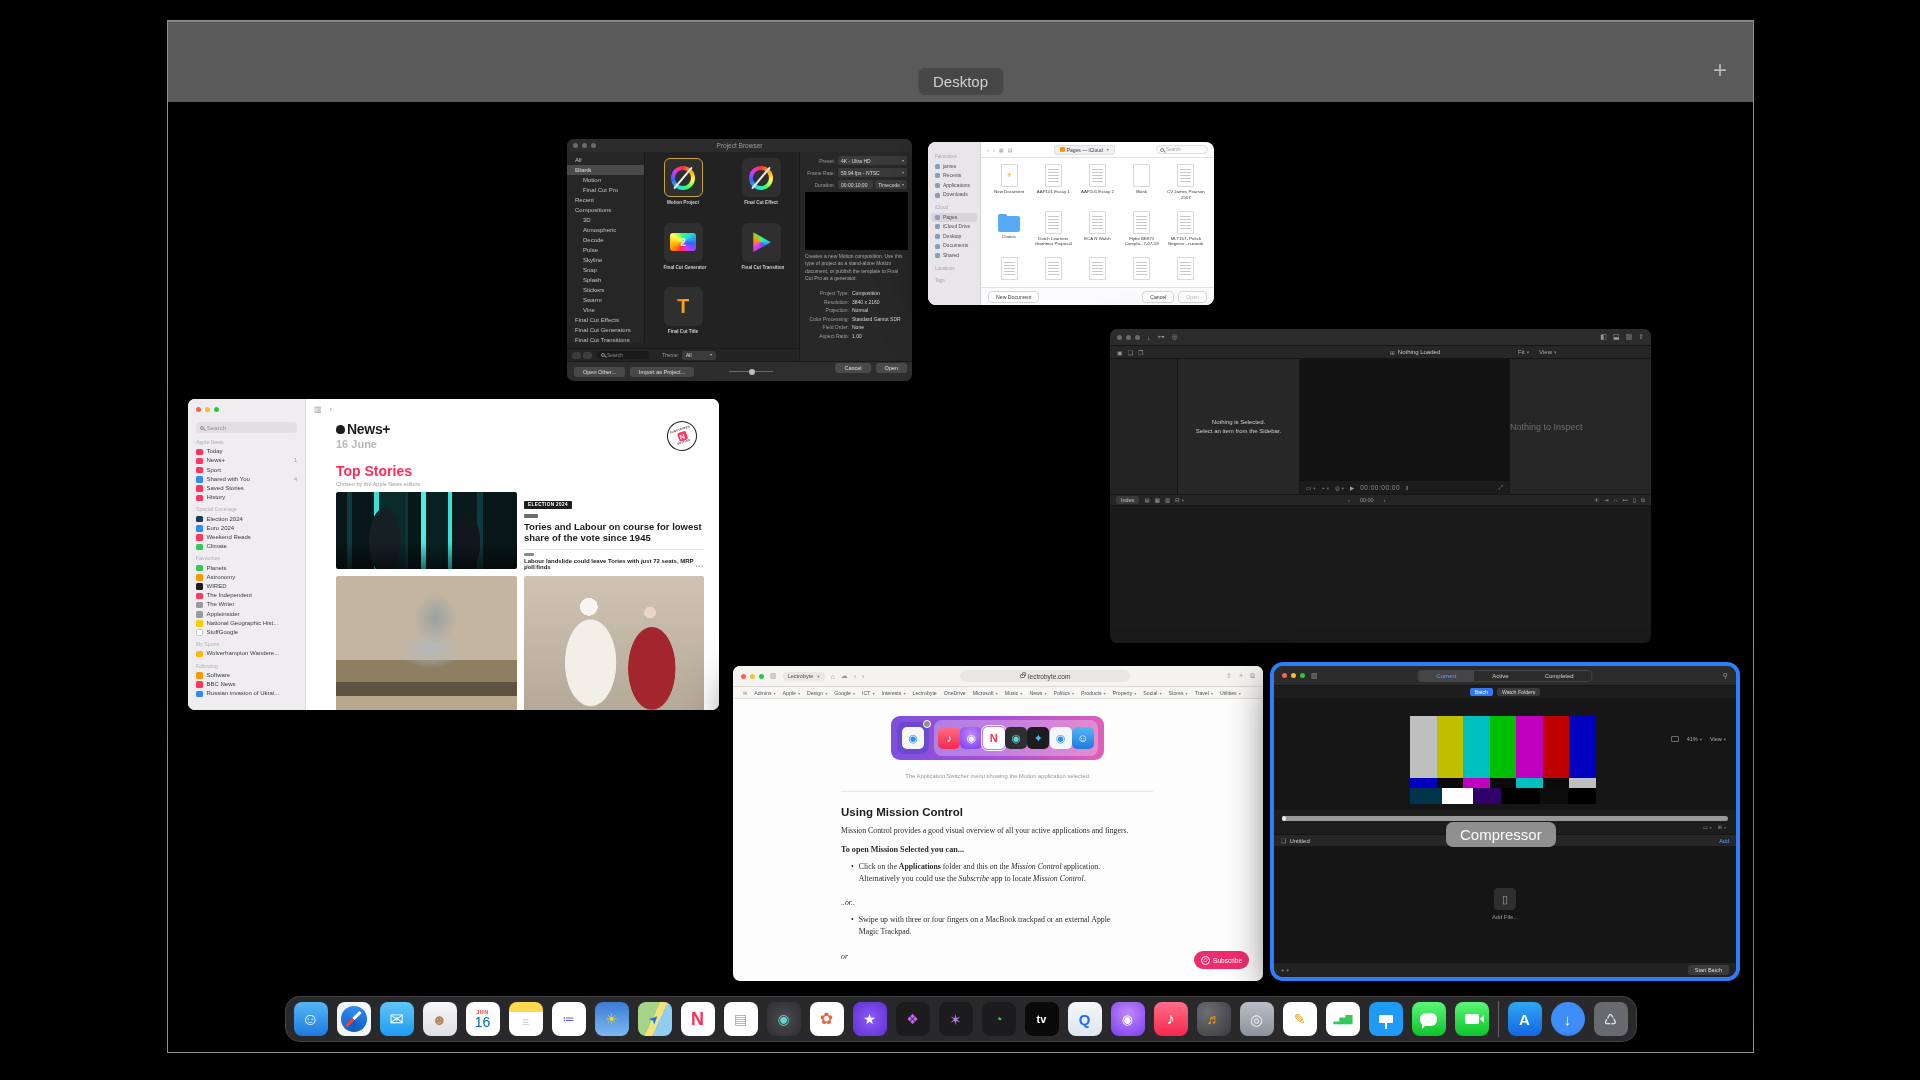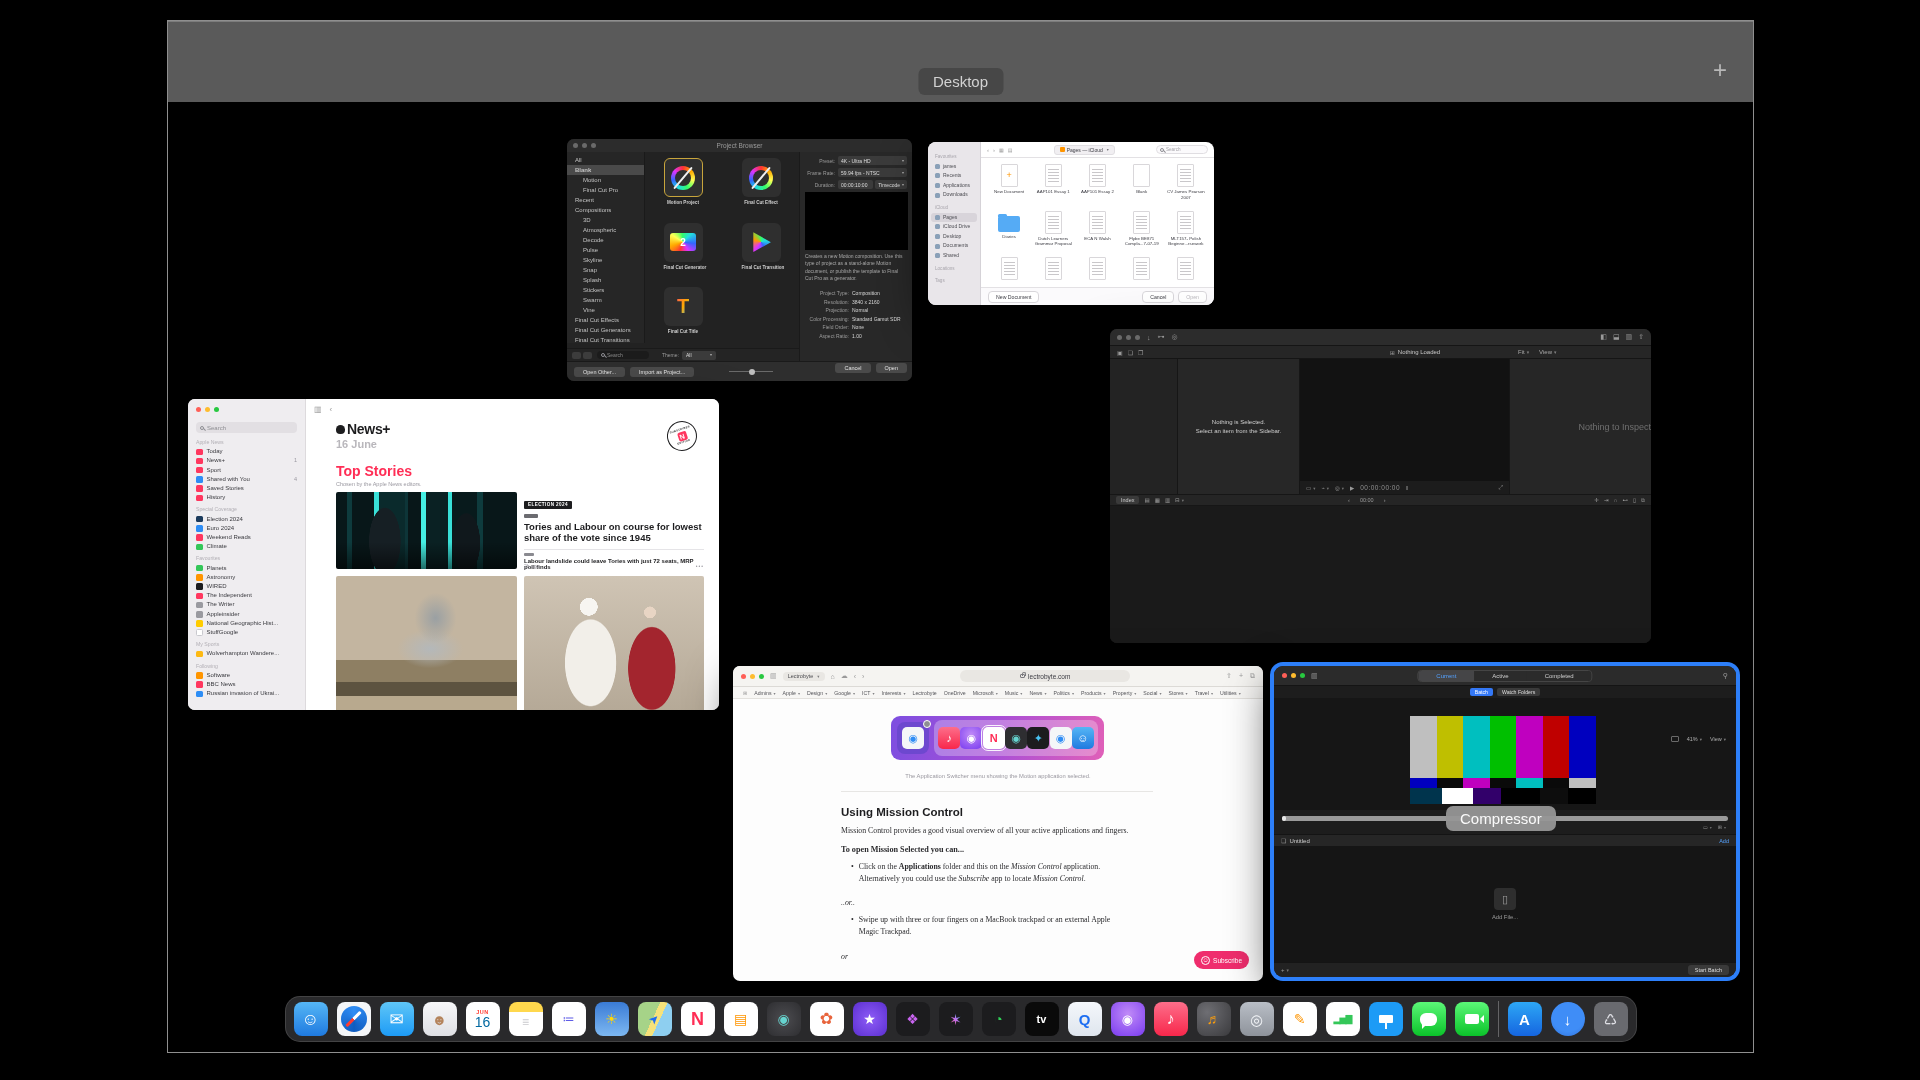--- a/index.html
+++ b/index.html
@@ -87,21 +87,21 @@
 .me-toolbar .right{margin-left:auto;display:flex;gap:6px}
 .me-tabs{height:13px;background:#262626;border-bottom:1px solid #151515;display:flex;align-items:center;padding:0 7px;gap:5px;font-size:6px;position:relative}
 .me-loaded{position:absolute;left:210px;width:190px;display:flex;justify-content:center;gap:3px;color:#c9c9c9}
 .me-fitview{position:absolute;left:408px;display:flex;gap:10px;color:#a9a9a9}
 .me-cols{position:absolute;left:0;right:0;top:30px;height:135px;display:flex}
 .me-c1{width:68px;background:#232323;border-right:1px solid #161616}
 .me-c2{width:122px;background:#272727;border-right:1px solid #161616;display:flex;align-items:center;justify-content:center;text-align:center;font-size:6px;color:#cfcfcf;line-height:1.5}
 .me-canvas{width:210px;background:#121212;border-right:1px solid #161616;position:relative}
 .me-canvbar{position:absolute;left:0;right:0;bottom:0;height:13px;background:#1c1c1c;display:flex;align-items:center;gap:6px;padding:0 6px;font-size:5.5px;color:#7f7f7f}
 .me-tc{color:#8f8f8f;font-size:6.5px;letter-spacing:.5px}
-.me-insp{flex:1;background:#262626;display:flex;align-items:center;justify-content:flex-end;font-size:9px;color:#6f6f6f}
+.me-insp{flex:1;background:#262626;display:flex;align-items:center;justify-content:flex-start;font-size:9px;color:#6f6f6f}
 .me-tlbar{position:absolute;left:0;right:0;top:165px;height:12px;background:#252525;border-top:1px solid #161616;border-bottom:1px solid #161616;display:flex;align-items:center;padding:0 6px;gap:5px;font-size:5.5px;color:#9a9a9a}
 .me-index{background:#3a3a3a;border-radius:2px;padding:1px 5px;color:#cfcfcf}
 .me-time{position:absolute;left:44%;display:flex;gap:10px;align-items:center;color:#9a9a9a}
 .me-tlbar .right{margin-left:auto;display:flex;gap:5px}
 .me-tlbody{position:absolute;left:0;right:0;top:177px;bottom:0;background:#1a1a1a}
 
 .nw{left:20px;top:378px;width:531px;height:311px;background:#fff}
 .nw-side{position:absolute;left:0;top:0;bottom:0;width:118px;background:#efedf0;border-right:1px solid #dddadd;padding:8px 8px 0}
 .nw-search{margin-top:10px;height:11px;background:#e2dfe3;border-radius:4px;display:flex;align-items:center;gap:3px;padding:0 4px;font-size:6px;color:#8e8e93}
 .glass{width:4px;height:4px;border:1px solid #8e8e93;border-radius:50%;position:relative;flex:none}
@@ -188,21 +188,21 @@
 .cp-zoomrow{position:absolute;right:10px;top:38px;display:flex;gap:8px;font-size:5.5px;color:#b0b0b0;align-items:center}
 .cp-zoomrow .box{width:8px;height:6px;border:1px solid #6a6a6a;border-radius:1px}
 .cp-preview{position:absolute;left:0;right:0;top:32px;height:112px;background:#161616}
 .cp-bars{position:absolute;left:136px;top:18px;width:186px;height:88px;display:flex;flex-direction:column}
 .cp-r1{flex:1;display:flex}.cp-r1 div{flex:1}
 .cp-r2{height:10px;display:flex}.cp-r2 div{flex:1}
 .cp-r3{height:16px;display:flex}
 .cp-scrub{position:absolute;left:8px;right:8px;top:150px;height:5px;background:#9a9a9a;border-radius:2.5px}
 .cp-scrub .knob{position:absolute;left:0;top:0;width:4px;height:5px;background:#e8e8e8;border-radius:2px}
 .cp-micons{position:absolute;right:10px;top:158px;font-size:5px;color:#8f8f8f;display:flex;gap:6px}
-.cp-tooltip{position:absolute;left:172px;top:140px;background:rgba(150,150,150,.95);border-radius:7px;padding:4px 14px;font-size:15px;color:#fafafa;z-index:3}
+.cp-tooltip{position:absolute;left:172px;top:156px;background:rgba(150,150,150,.95);border-radius:7px;padding:4px 14px;font-size:15px;color:#fafafa;z-index:3}
 .cp-bheader{position:absolute;left:0;right:0;top:168px;height:12px;background:#262626;border-top:1px solid #141414;display:flex;align-items:center;padding:0 7px;font-size:6px;color:#cfcfcf;gap:3px}
 .cp-bheader .add{margin-left:auto;color:#54a2ff;font-size:5.5px}
 .cp-bbody{position:absolute;left:0;right:0;top:180px;bottom:15px;background:#151515;display:flex;flex-direction:column;align-items:center;justify-content:center;gap:4px}
 .cp-fileicon{width:22px;height:22px;background:#2e2e2e;border-radius:4px;display:flex;align-items:center;justify-content:center;color:#9a9a9a;font-size:11px}
 .cp-addfile{font-size:5.8px;color:#9a9a9a}
 .cp-footer{position:absolute;left:0;right:0;bottom:0;height:15px;background:#222;border-top:1px solid #141414;display:flex;align-items:center;padding:0 7px;font-size:6px;color:#9a9a9a}
 .cp-start{margin-left:auto;background:#3a3a3a;border-radius:3px;padding:2px 7px;font-size:5.5px;color:#ddd}
 
 .dock{position:absolute;left:50%;bottom:10px;transform:translateX(-50%);height:46px;background:rgba(90,90,95,.45);border:1px solid rgba(255,255,255,.12);border-radius:15px;display:flex;align-items:center;gap:9px;padding:0 8px}
 .dki{width:34px;height:34px;border-radius:8px;display:flex;flex-direction:column;align-items:center;justify-content:center;overflow:hidden}

